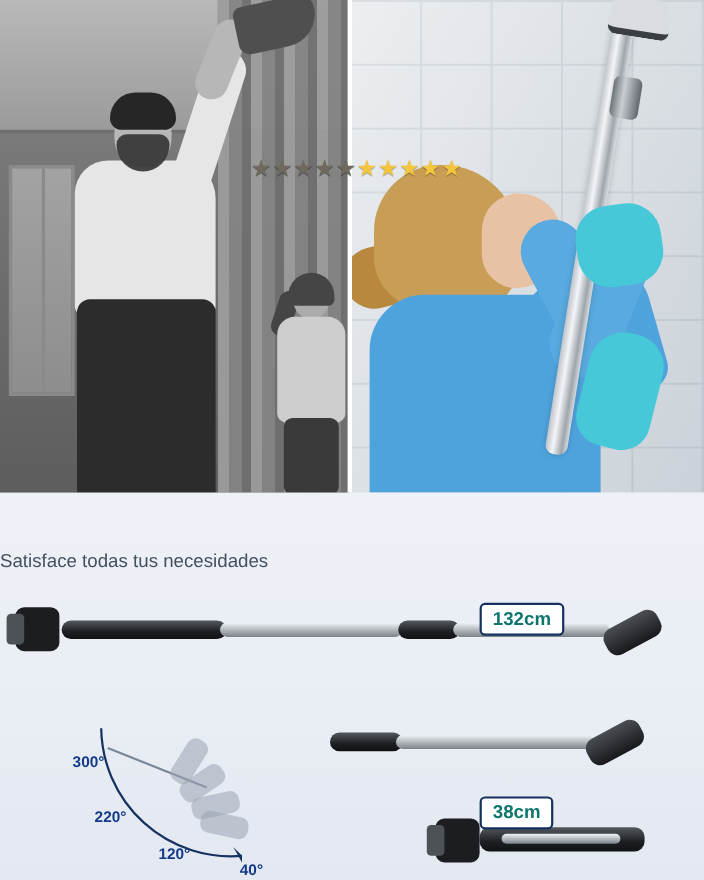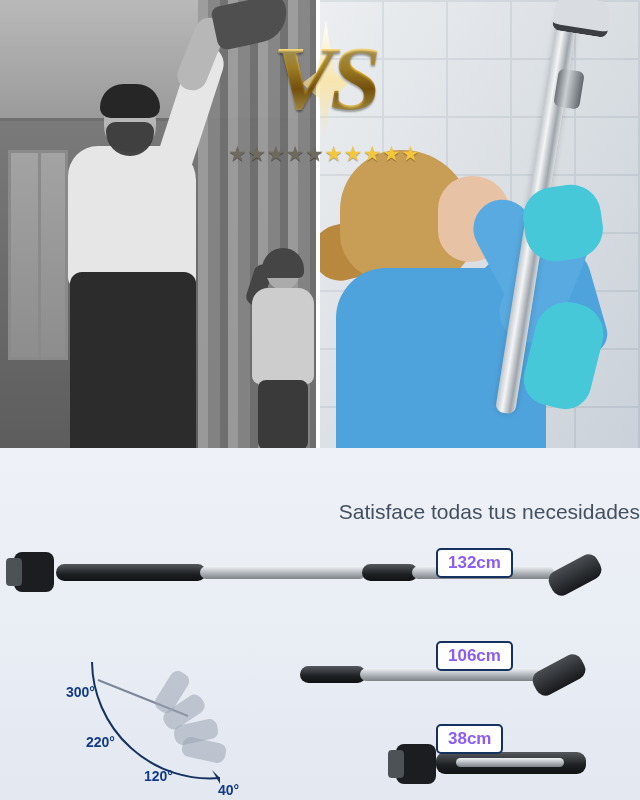--- a/index.html
+++ b/index.html
@@ -227,21 +227,21 @@
     position:absolute; top:448px; left:0; width:640px; height:352px;
     background: linear-gradient(180deg,#eef1f7 0%, #e9edf4 55%, #e3e8f1 100%);
   }
   .panel-title {
     position:absolute; top:14px; left:0; width:100%;
     text-align:center; color:#1b2430;
     font-size:25px; font-weight:bold; letter-spacing:.2px;
   }
   .panel-sub {
     position:absolute; top:52px; left:0; width:100%;
-    text-align:right; color:#44505f; font-size:21px;
+    text-align:left; color:#44505f; font-size:17px;
   }
 
   
   .tool132 { position:absolute; left:14px; top:96px; width:600px; height:60px; }
   .t-shaft {
     position:absolute; top:22px; height:13px; border-radius:7px;
     background: linear-gradient(180deg,#f2f4f6,#aeb4ba 55%,#7d8287);
   }
   .t-grip {
     position:absolute; height:17px; border-radius:9px; top:20px;
@@ -271,21 +271,21 @@
   .angle-dia { position:absolute; left:70px; top:192px; width:260px; height:150px; }
   .ghost-head {
     position:absolute; width:44px; height:20px; border-radius:8px;
     background:#9aa4b3; opacity:.55;
   }
   .angle-label {
     position:absolute; color:#123a86; font-size:14px; font-weight:bold;
   }
 
   .badge {
-    position:absolute; background:#ffffff; color:#8b5cf6;
+    position:absolute; background:#ffffff; color:#0f766e;
     border:2px solid #14315f; border-radius:5px;
     font-size:17px; font-weight:bold;
     padding:3px 10px;
   }
   .badge.b132 { left:436px; top:100px; }
   .badge.b106 { left:436px; top:193px; }
   .badge.b38  { left:436px; top:276px; }
 </style>
 </head>
 <body>
@@ -328,24 +328,20 @@
     <div class="pole"></div>
     <div class="pole-collar"></div>
     <div class="pole-grip"></div>
     <div class="brush-head"></div>
     <div class="r-glove-hi"></div>
     <div class="r-glove-lo"></div>
   </div>
 
   <div class="hero-divider"></div>
 
-  <div class="vs-wrap">
-    <div class="vs-spark"></div>
-    <div class="vs-text">VS</div>
-  </div>
 
   <div class="stars">
     <span class="star dim">★</span>
     <span class="star dim">★</span>
     <span class="star dim">★</span>
     <span class="star dim">★</span>
     <span class="star dim">★</span>
     <span class="star gold">★</span>
     <span class="star gold">★</span>
     <span class="star gold">★</span>
@@ -390,15 +386,14 @@
     <div class="ghost-head" style="left:104px; top:82px; transform:rotate(-12deg);"></div>
     <div class="ghost-head" style="left:112px; top:100px;transform:rotate(12deg);"></div>
 
     <div class="angle-label" style="left:-4px;  top:44px;">300°</div>
     <div class="angle-label" style="left:16px;  top:94px;">220°</div>
     <div class="angle-label" style="left:74px;  top:128px;">120°</div>
     <div class="angle-label" style="left:148px; top:142px;">40°</div>
   </div>
 
   <div class="badge b132">132cm</div>
-  <div class="badge b106">106cm</div>
   <div class="badge b38">38cm</div>
 </div>
 
 </body></html>

